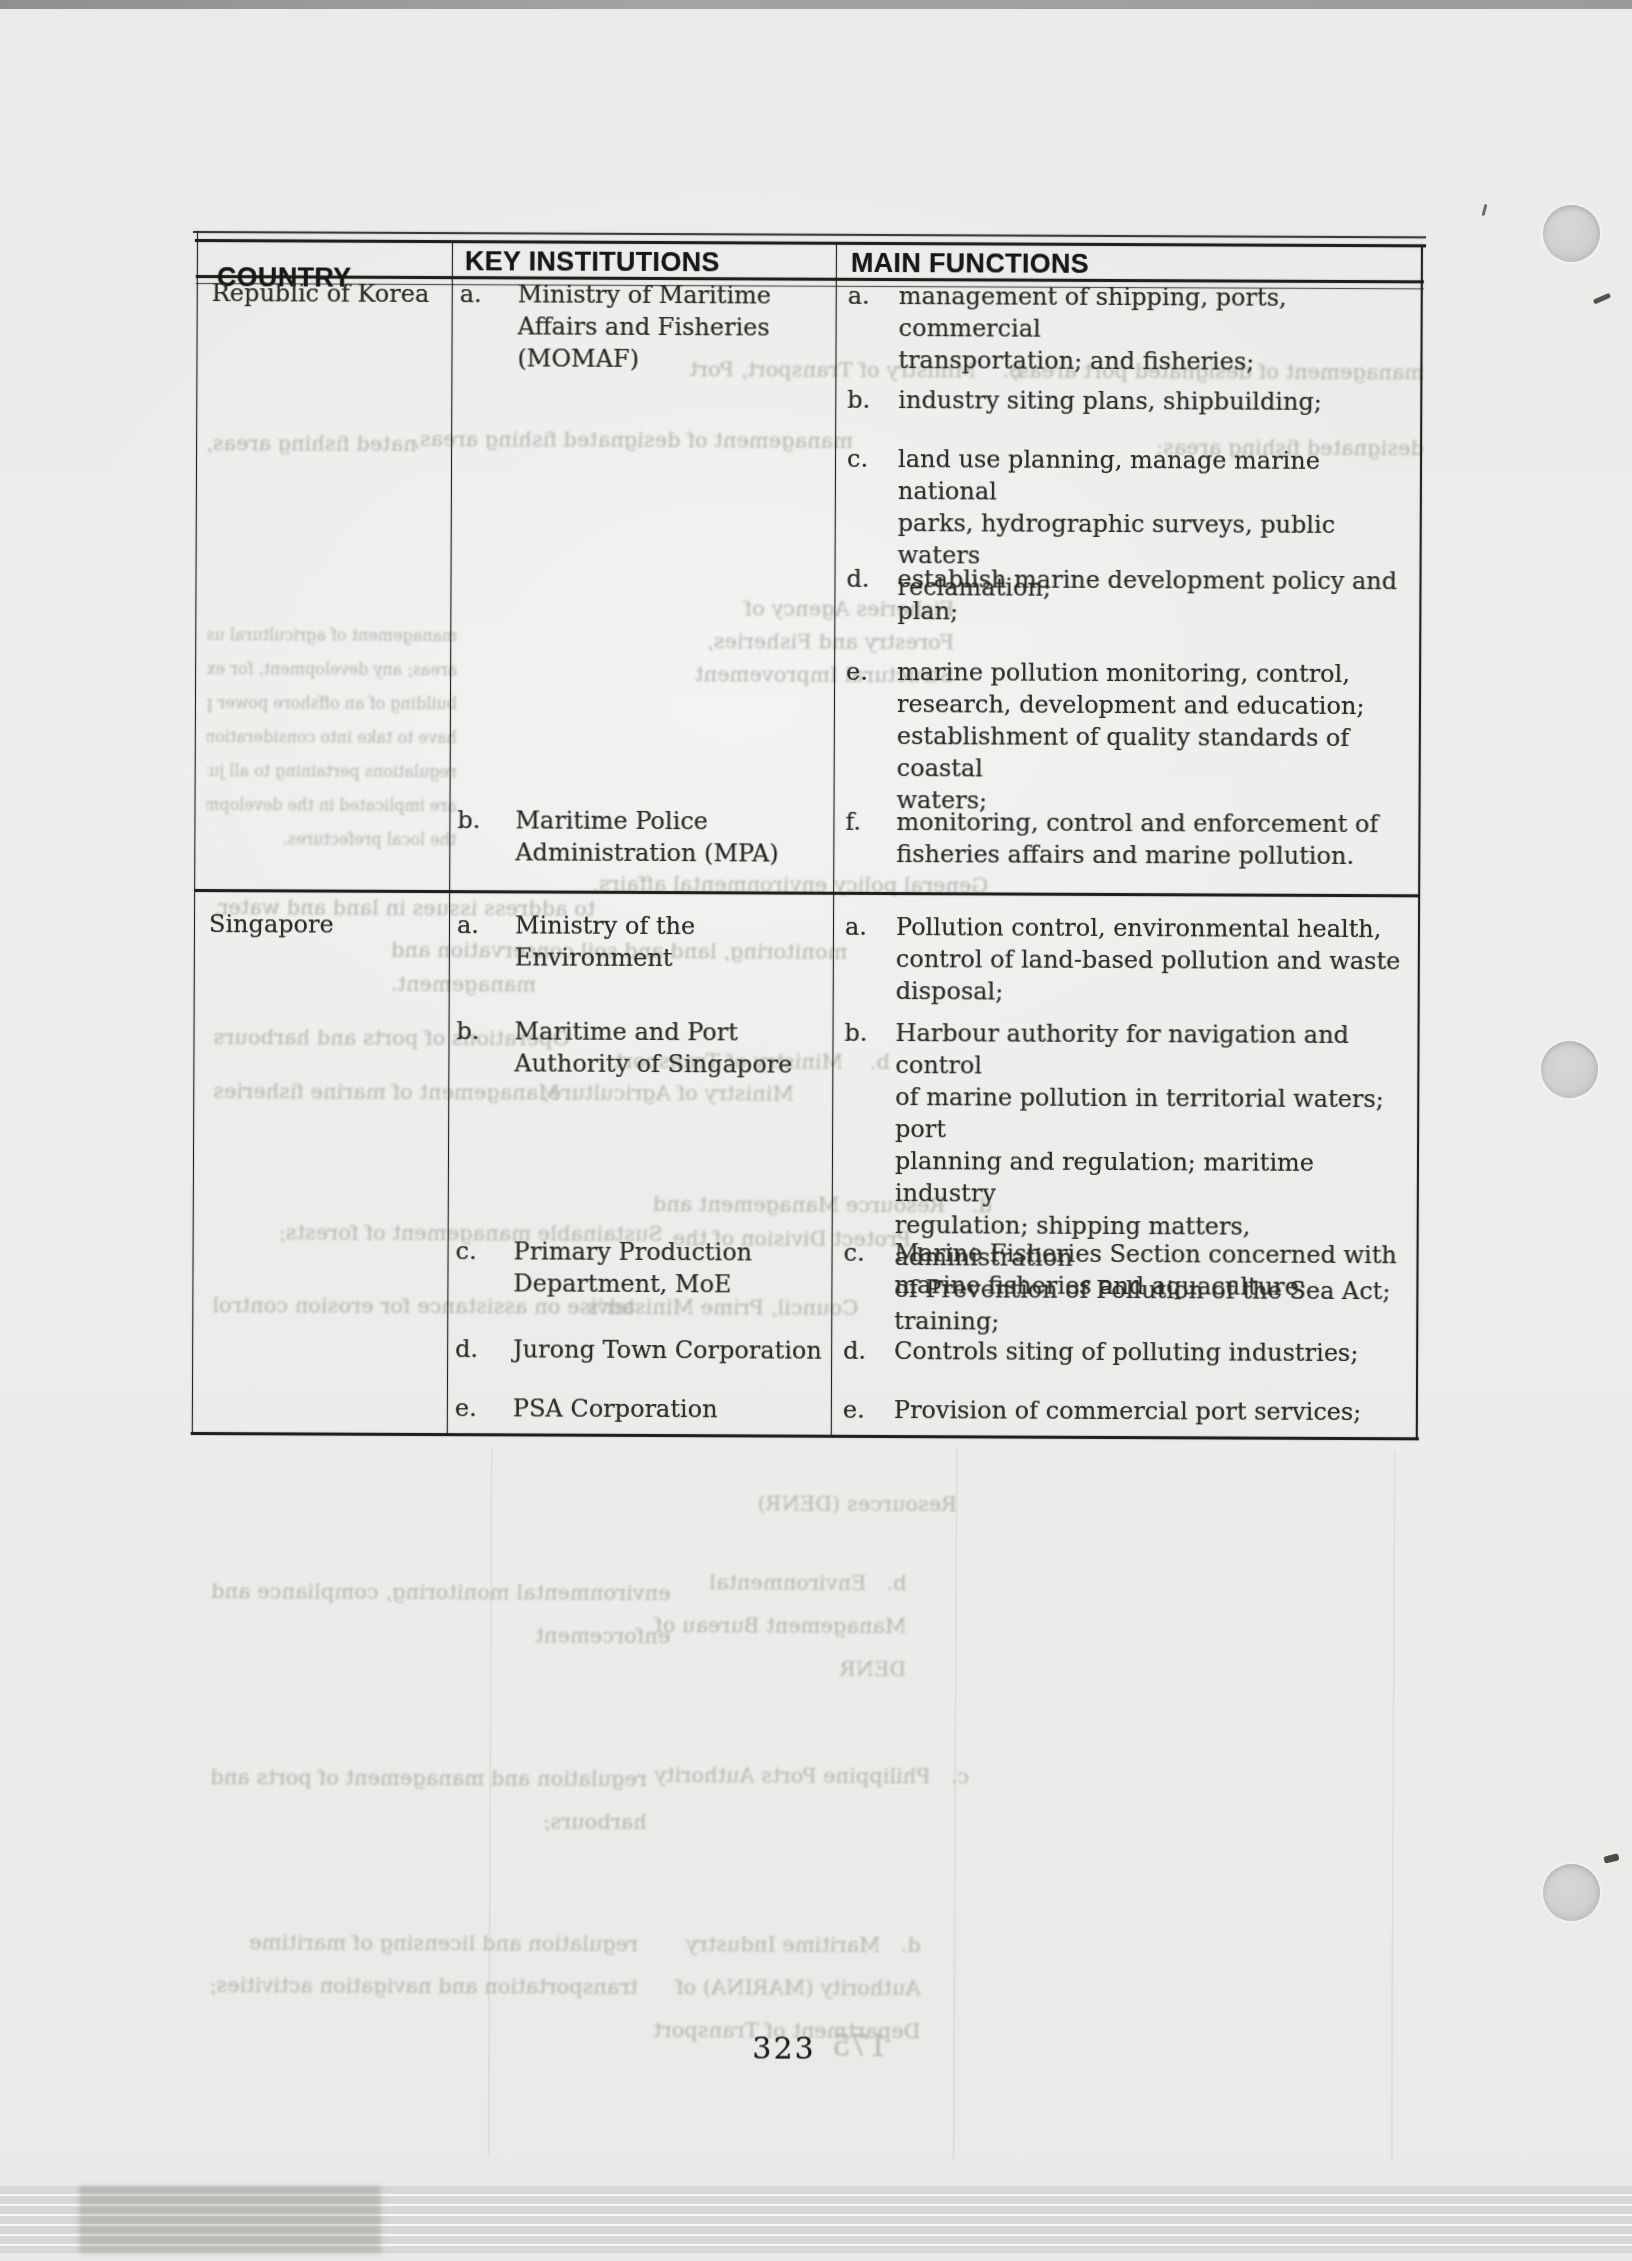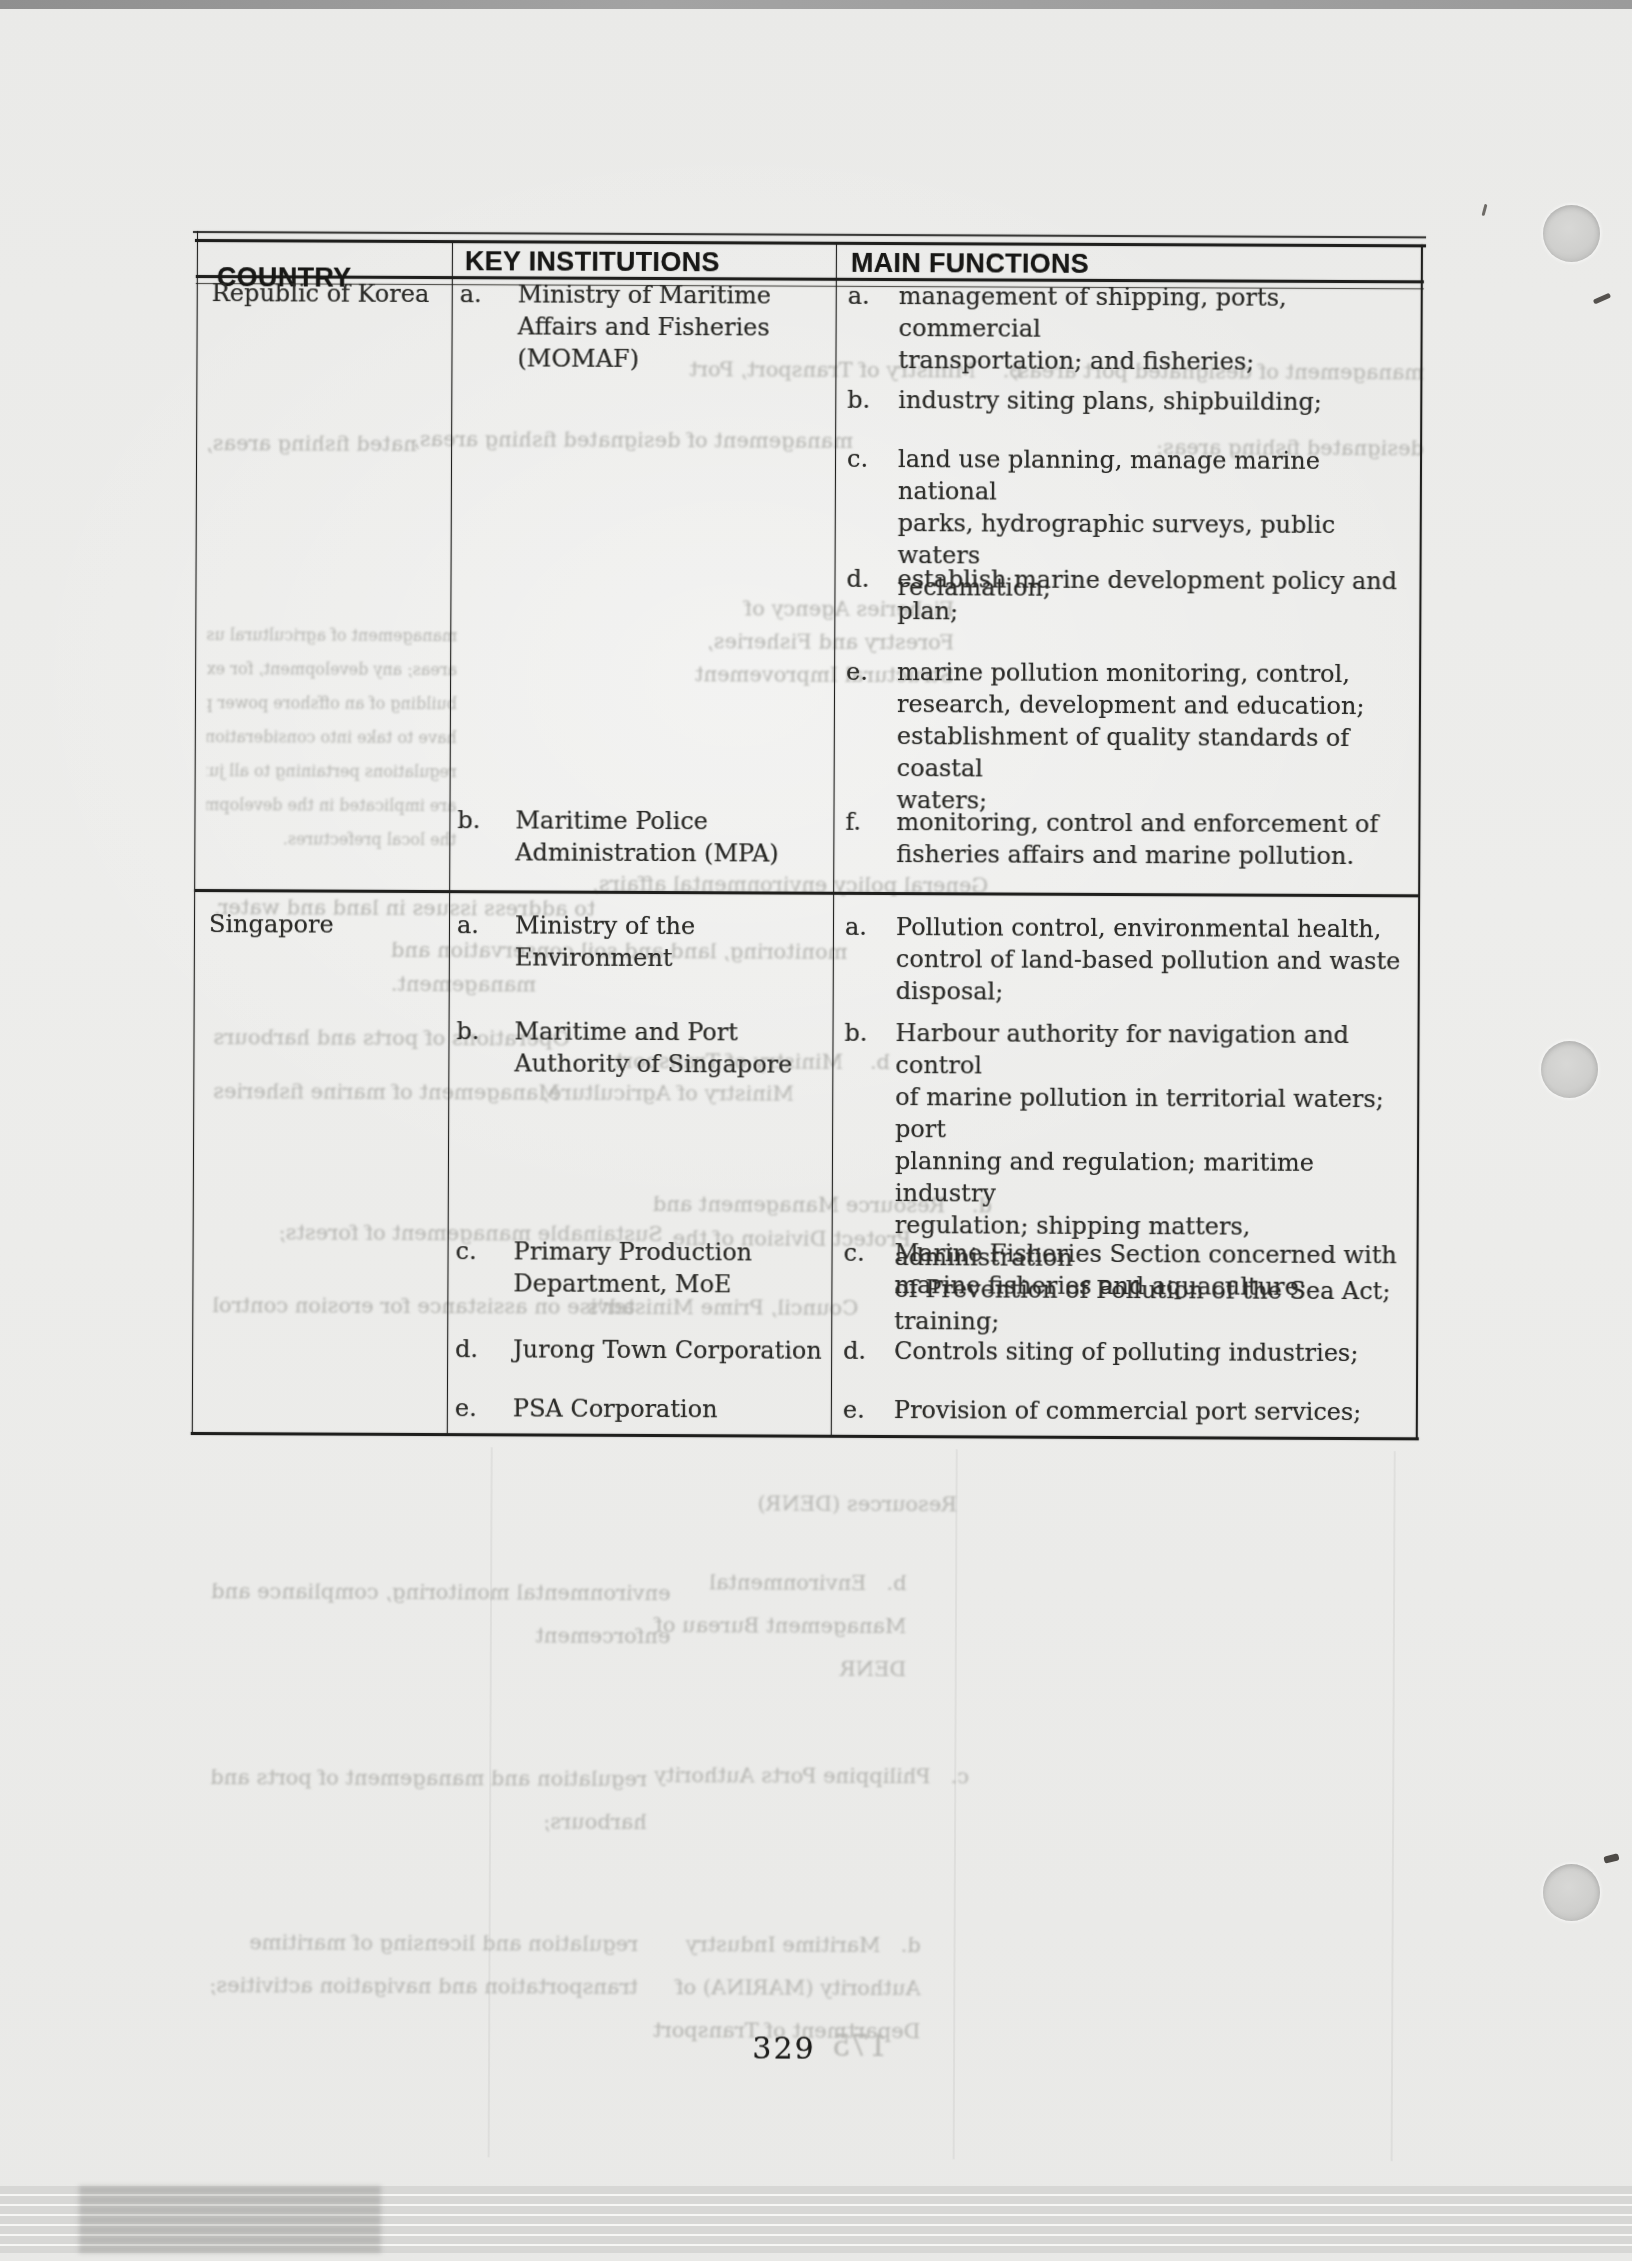--- a/index.html
+++ b/index.html
@@ -222,21 +222,21 @@
   </div>
   <div class="item c3" style="top:1332px">
     <span class="lbl">d.</span>
     <span class="txt">Controls siting of polluting industries;</span>
   </div>
   <div class="item c3" style="top:1391px">
     <span class="lbl">e.</span>
     <span class="txt">Provision of commercial port services;</span>
   </div>
 
-  <div id="page-number">329</div>
+  <div id="page-number">323</div>
 </div>
 </div>
 
 <div class="hole" style="left:1543px;top:205px"></div>
 <div class="hole" style="left:1541px;top:1041px"></div>
 <div class="hole" style="left:1543px;top:1864px"></div>
 <div class="mark" style="left:1593px;top:296px;width:18.4px;height:5.3px;background:#55524e;transform:rotate(-24deg)"></div>
 <div class="mark" style="left:1483px;top:204px;width:3.3px;height:12px;background:#6e6b67;transform:rotate(15deg)"></div>
 <div class="mark" style="left:1604px;top:1855px;width:14.5px;height:7.2px;background:#4e4b47;transform:rotate(-14deg)"></div>
 

